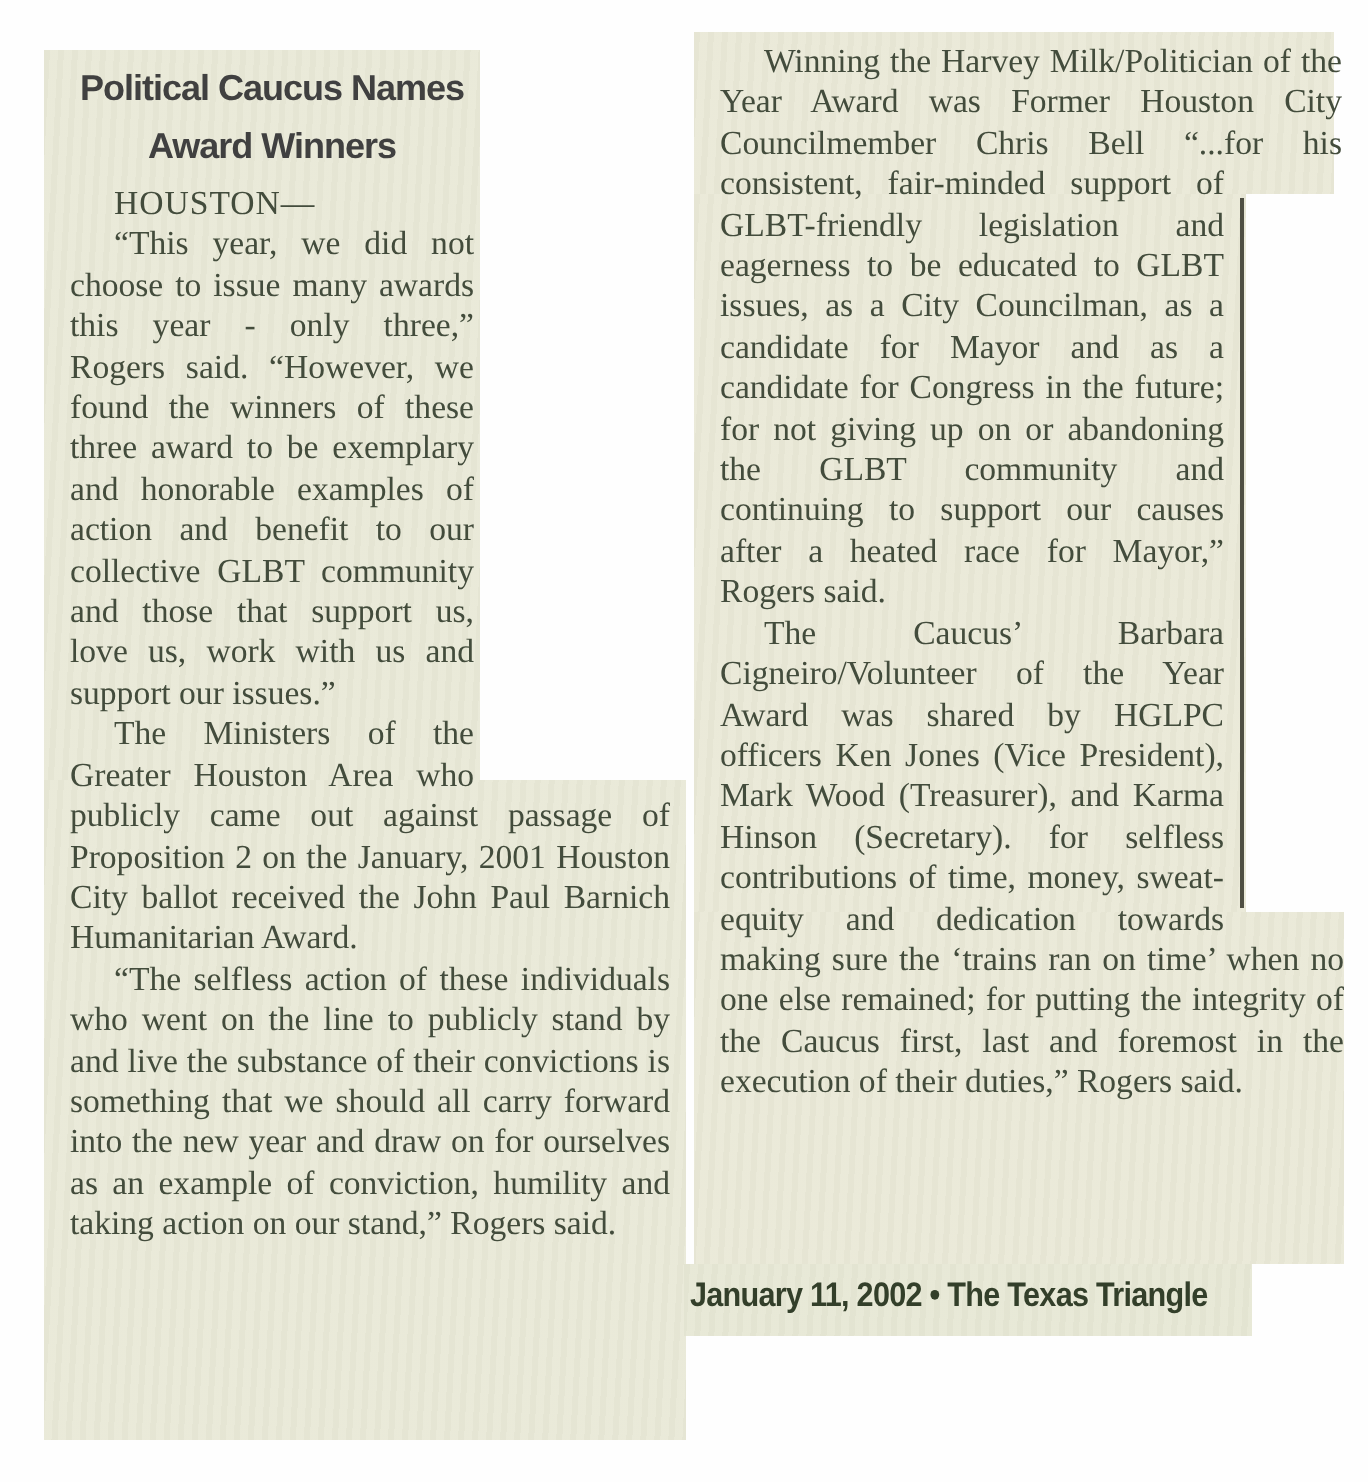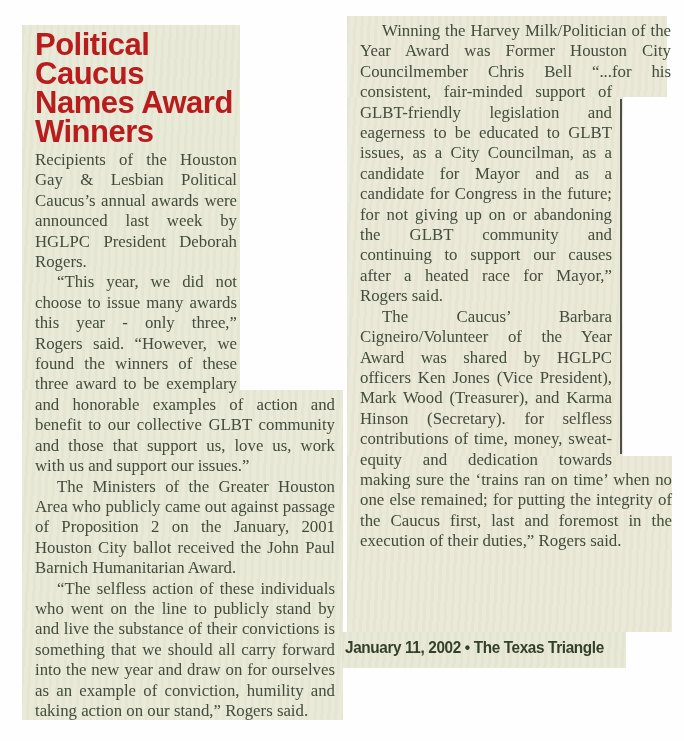--- a/index.html
+++ b/index.html
@@ -10,22 +10,22 @@
   .paper.f{background:#e7e8d6;}
   
   .paper::after{content:"";position:absolute;inset:0;
     background:repeating-linear-gradient(93deg, rgba(120,120,90,0.035) 0 3px, rgba(255,255,255,0.03) 3px 7px);
     pointer-events:none;}
   .colrule{position:absolute;left:620px;top:99px;width:2px;height:355px;background:#4f4f43;}
   .textcol{position:absolute;color:#434c3c;font-size:16.8px;line-height:20.4px;}
   .textcol p{margin:0;text-align:justify;}
   .spacer-r{float:right;clear:right;}
   .headline{font-family:"Liberation Sans", sans-serif;font-weight:700;
-    font-size:31px;line-height:29px;color:#b91c1c;letter-spacing:-0.5px;
-    margin:0 0 4px 0;text-align:left;}
+    font-size:18px;line-height:29px;color:#404040;letter-spacing:-0.5px;
+    margin:0 0 4px 0;text-align:center;}
   .dateline{text-align:justify;text-align-last:justify;text-indent:22px;
     letter-spacing:0.5px;margin:0;}
   .indent{text-indent:22px;}
   .footer-line{position:absolute;left:345px;top:638px;width:300px;
     font-family:"Liberation Sans", sans-serif;font-weight:700;font-size:17px;
     letter-spacing:-0.4px;color:#333f2a;white-space:nowrap;
     transform:scaleX(0.9);transform-origin:left center;}
 </style>
 </head>
 <body>
@@ -37,21 +37,21 @@
   <div class="paper r" style="left:347px;top:16px;width:320px;height:81px;"></div>
   <div class="paper r" style="left:347px;top:97px;width:276px;height:359px;"></div>
   <div class="paper r" style="left:347px;top:456px;width:325px;height:176px;"></div>
   <div class="paper f" style="left:342px;top:632px;width:284px;height:36px;"></div>
 
   <div class="colrule"></div>
 
   <div class="textcol" style="left:35px;top:30px;width:300px;">
     <div class="spacer-r" style="width:98px;height:358px;"></div>
     <h1 class="headline">Political Caucus Names Award Winners</h1>
-    <p>Recipients of the Houston Gay &amp; Lesbian Political Caucus’s annual awards were announced last week by HGLPC President Deborah Rogers.</p>
+    <p class="dateline"><span>HOUSTON</span><span>—</span></p>
     <p class="indent">“This year, we did not choose to issue many awards this year - only three,” Rogers said. “However, we found the winners of these three award to be exemplary and honorable examples of action and benefit to our collective GLBT community and those that support us, love us, work with us and support our issues.”</p>
     <p class="indent">The Ministers of the Greater Houston Area who publicly came out against passage of Proposition 2 on the January, 2001 Houston City ballot received the John Paul Barnich Humanitarian Award.</p>
     <p class="indent">“The selfless action of these individuals who went on the line to publicly stand by and live the substance of their convictions is something that we should all carry forward into the new year and draw on for ourselves as an example of conviction, humility and taking action on our stand,” Rogers said.</p>
   </div>
 
   <div class="textcol" style="left:360px;top:21px;width:312px;">
     <div class="spacer-r" style="width:1px;height:74px;"></div>
     <div class="spacer-r" style="width:60px;height:368px;"></div>
     <p class="indent">Winning the Harvey Milk/Politician of the Year Award was Former Houston City Councilmember Chris Bell “...for his consistent, fair-minded support of GLBT-friendly legislation and eagerness to be educated to GLBT issues, as a City Councilman, as a candidate for Mayor and as a candidate for Congress in the future; for not giving up on or abandoning the GLBT community and continuing to support our causes after a heated race for Mayor,” Rogers said.</p>
     <p class="indent">The Caucus’ Barbara Cigneiro/Volunteer of the Year Award was shared by HGLPC officers Ken Jones (Vice President), Mark Wood (Treasurer), and Karma Hinson (Secretary). for selfless contributions of time, money, sweat-equity and dedication towards making sure the ‘trains ran on time’ when no one else remained; for putting the integrity of the Caucus first, last and foremost in the execution of their duties,” Rogers said.</p>

